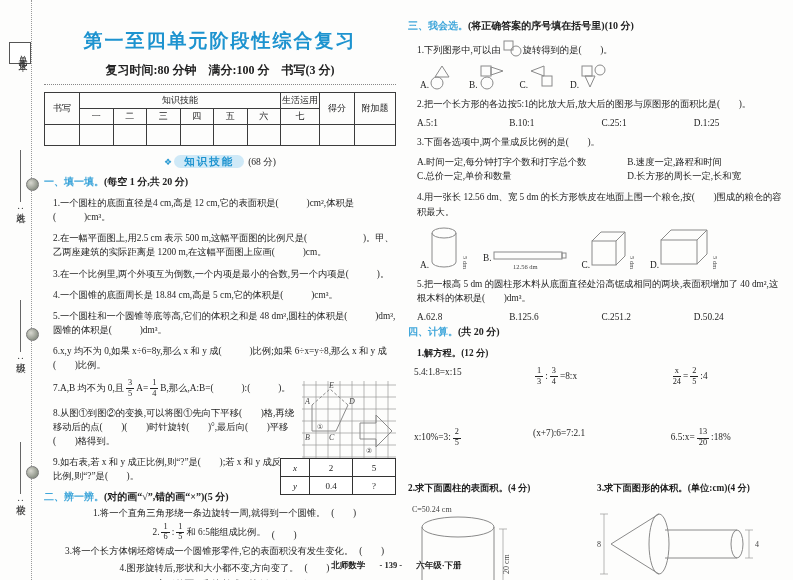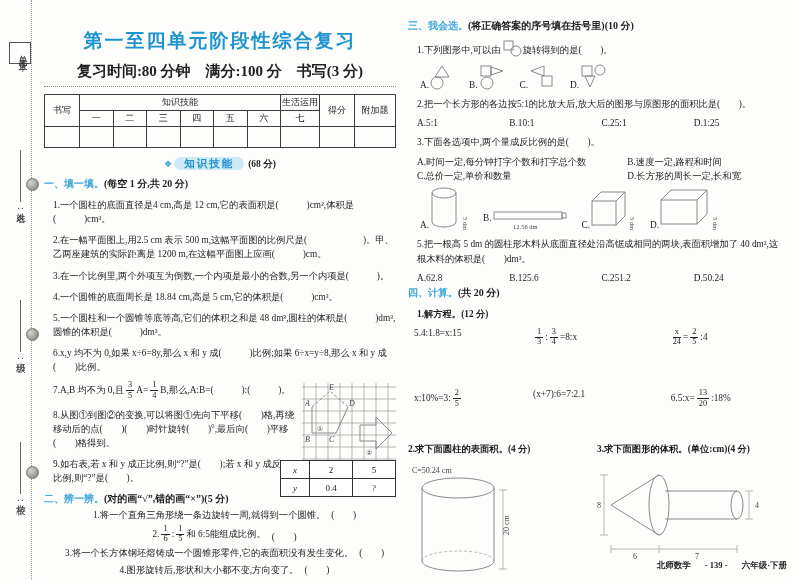--- a/index.html
+++ b/index.html
@@ -12,31 +12,31 @@
             writing-mode:vertical-rl;font-size:9px;letter-spacing:2px;text-align:center;color:#333;background:#fff;}
   .grommet{position:absolute;left:26px;width:11px;height:11px;border-radius:50%;
            background:radial-gradient(circle at 35% 35%,#d8d8d0,#8e9488 70%);border:1px solid #777;}
   .id-field{position:absolute;left:14px;display:flex;flex-direction:column;align-items:center;}
   .id-line{border-left:1px solid #666;height:52px;}
   .id-label{writing-mode:vertical-rl;font-size:9.5px;color:#333;letter-spacing:1px;margin-top:3px;}
   
   .col-left{position:absolute;left:44px;top:28px;width:352px;}
   .col-right{position:absolute;left:408px;top:16px;width:378px;}
   h1.title{margin:0 0 8px 0;text-align:center;font-size:19px;font-weight:bold;color:#1d93cf;letter-spacing:2px;}
-  .subtitle{text-align:center;font-size:15px;font-weight:bold;color:#222;
+  .subtitle{text-align:center;font-size:12px;font-weight:bold;color:#222;
             padding-bottom:5px;border-bottom:1.5px dotted #888;margin-bottom:7px;}
   
   table.score{border-collapse:collapse;width:100%;table-layout:fixed;margin-bottom:9px;}
   table.score td{border:1px solid #3c3c3c;text-align:center;font-size:9px;padding:1px 0;height:13px;color:#222;}
   table.score tr.blank td{height:18px;}
   
   .badge-row{text-align:center;margin:2px 0 6px 0;font-size:10.5px;}
   .badge-icon{color:#2b9ad2;font-size:9px;margin-right:2px;}
   .badge{background:#cfe9f7;color:#1d93cf;font-weight:bold;padding:1px 10px;border-radius:7px;letter-spacing:2px;}
-  .badge-pts{font-weight:bold;color:#222;margin-left:4px;font-size:9.5px;}
+  .badge-pts{font-weight:normal;color:#222;margin-left:4px;font-size:9.5px;}
   .sec-head{font-size:10px;font-weight:bold;margin:3px 0 2px 0;color:#222;}
   .sec-head .blue{color:#3fa6da;}
   .q{font-size:9.3px;line-height:1.52;margin:7px 0;}
   .indent{padding-left:9px;}
   .rel{position:relative;}
   .pad-r100{padding-right:96px;}
   .pad-r110{padding-right:108px;}
   .fig-abs{position:absolute;right:0;}
   
   .frac{display:inline-flex;flex-direction:column;align-items:center;vertical-align:middle;
@@ -59,21 +59,21 @@
   .shape-item .dim-v{writing-mode:vertical-rl;font-size:6.5px;color:#444;margin-left:1px;}
   .shape-col{display:flex;flex-direction:column;align-items:center;}
   .shape-col .dim-h{font-size:6.5px;color:#444;}
   svg .ln{stroke:#8a8a8a;fill:none;stroke-width:1;}
   svg .thin{stroke:#9a9a9a;fill:none;stroke-width:0.7;}
   svg text{font-family:"Liberation Serif",serif;fill:#444;}
   .eq-row{display:grid;grid-template-columns:32% 37% 31%;font-size:9.3px;margin:6px 0 0 6px;}
   .eq-row.space{margin-bottom:42px;}
   .eq-row.space2{margin-bottom:26px;}
   .calc-figs{display:grid;grid-template-columns:50% 50%;font-size:9.3px;}
-  .footer{position:absolute;bottom:8px;left:0;width:100%;text-align:right;font-size:8.5px;font-weight:bold;color:#222;}
+  .footer{position:absolute;bottom:8px;left:0;width:100%;text-align:center;font-size:8.5px;font-weight:bold;color:#222;}
   .footer span{margin:0 6px;}
 </style>
 </head>
 <body>
 
 <div class="page">
 
   <div class="sidebar">
     <div class="binder-line"></div>
     <div class="book-box">单元作业本</div>
@@ -275,20 +275,21 @@
     </div>
 
     <div class="q indent">3.下面各选项中,两个量成反比例的是(　　)。</div>
     <div class="opt-grid">
       <span>A.时间一定,每分钟打字个数和打字总个数</span>
       <span>B.速度一定,路程和时间</span>
       <span>C.总价一定,单价和数量</span>
       <span>D.长方形的周长一定,长和宽</span>
     </div>
 
+    <div class="q indent">4.用一张长 12.56 dm、宽 5 dm 的长方形铁皮在地面上围一个粮仓,按(　　)围成的粮仓的容积最大。</div>
     <div class="shape-row">
       <div class="shape-item">
         <span>A.</span>
         <svg width="32" height="44" viewBox="0 0 32 44">
             <ellipse class="ln" cx="15" cy="7" rx="12" ry="5"></ellipse>
             <path class="ln" d="M3 7 V36 A12 5 0 0 0 27 36 V7"></path>
           </svg>
         <span class="dim-v">5 dm</span>
       </div>
       <div class="shape-col">

